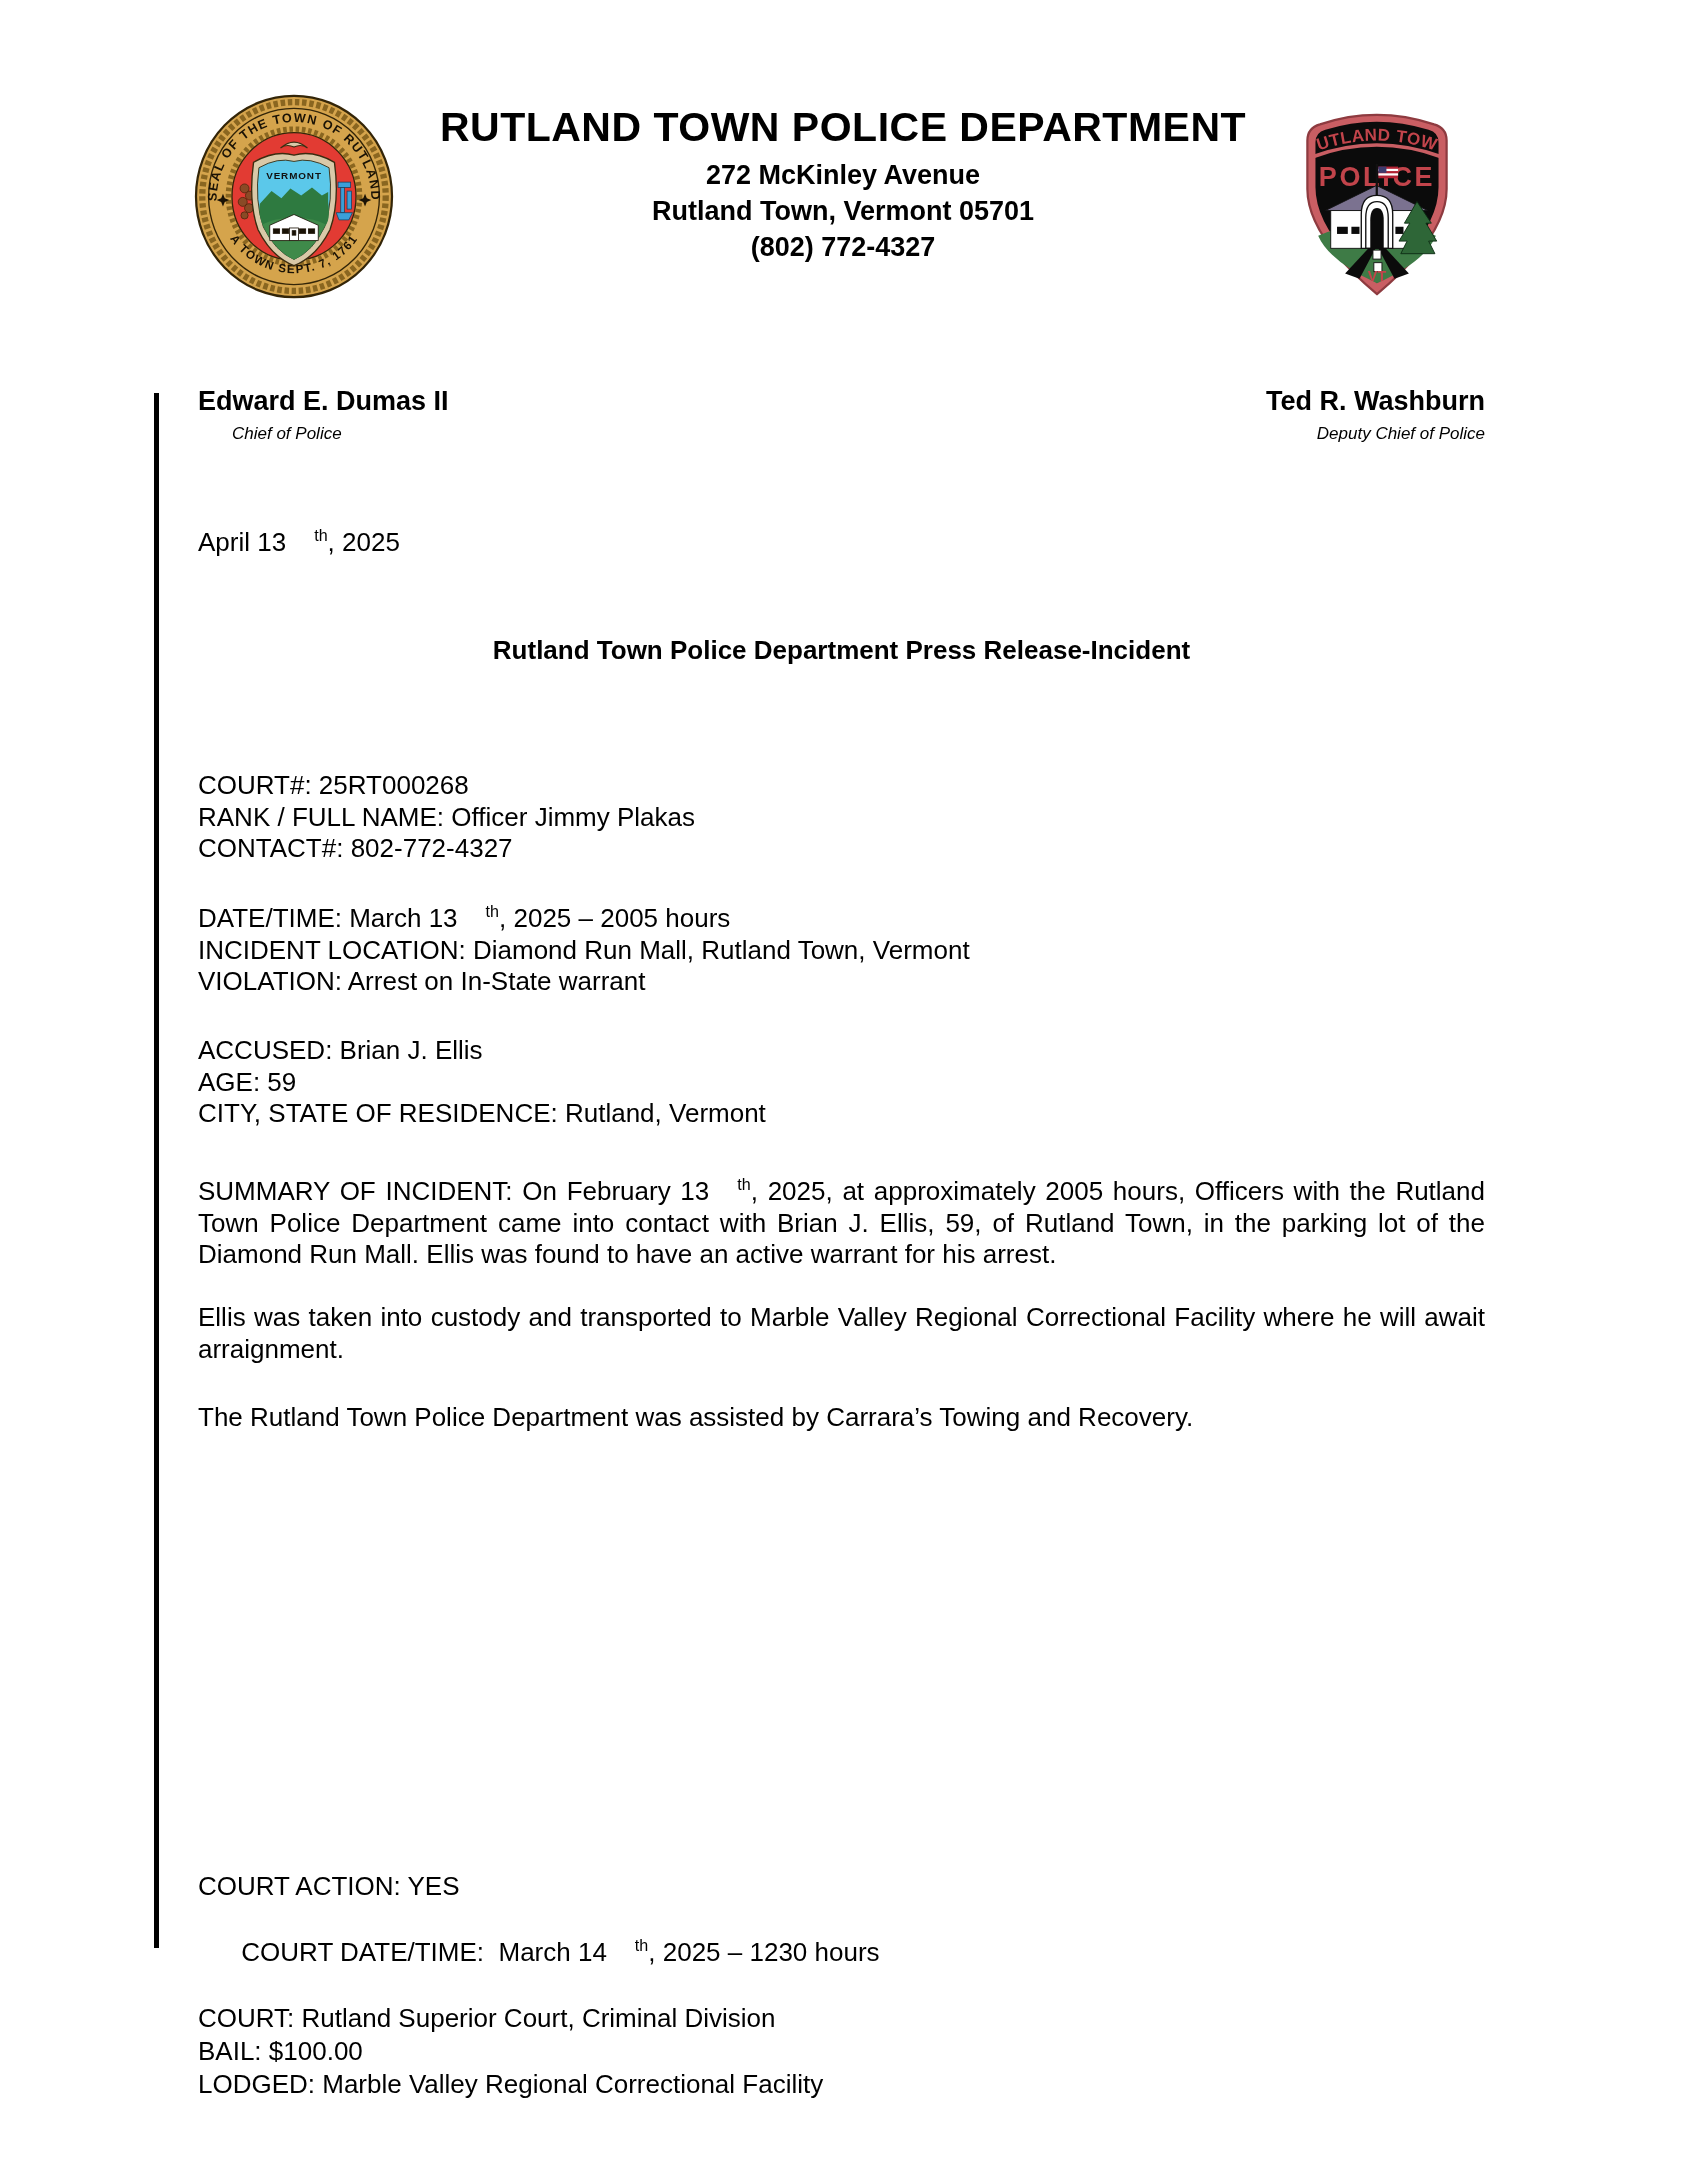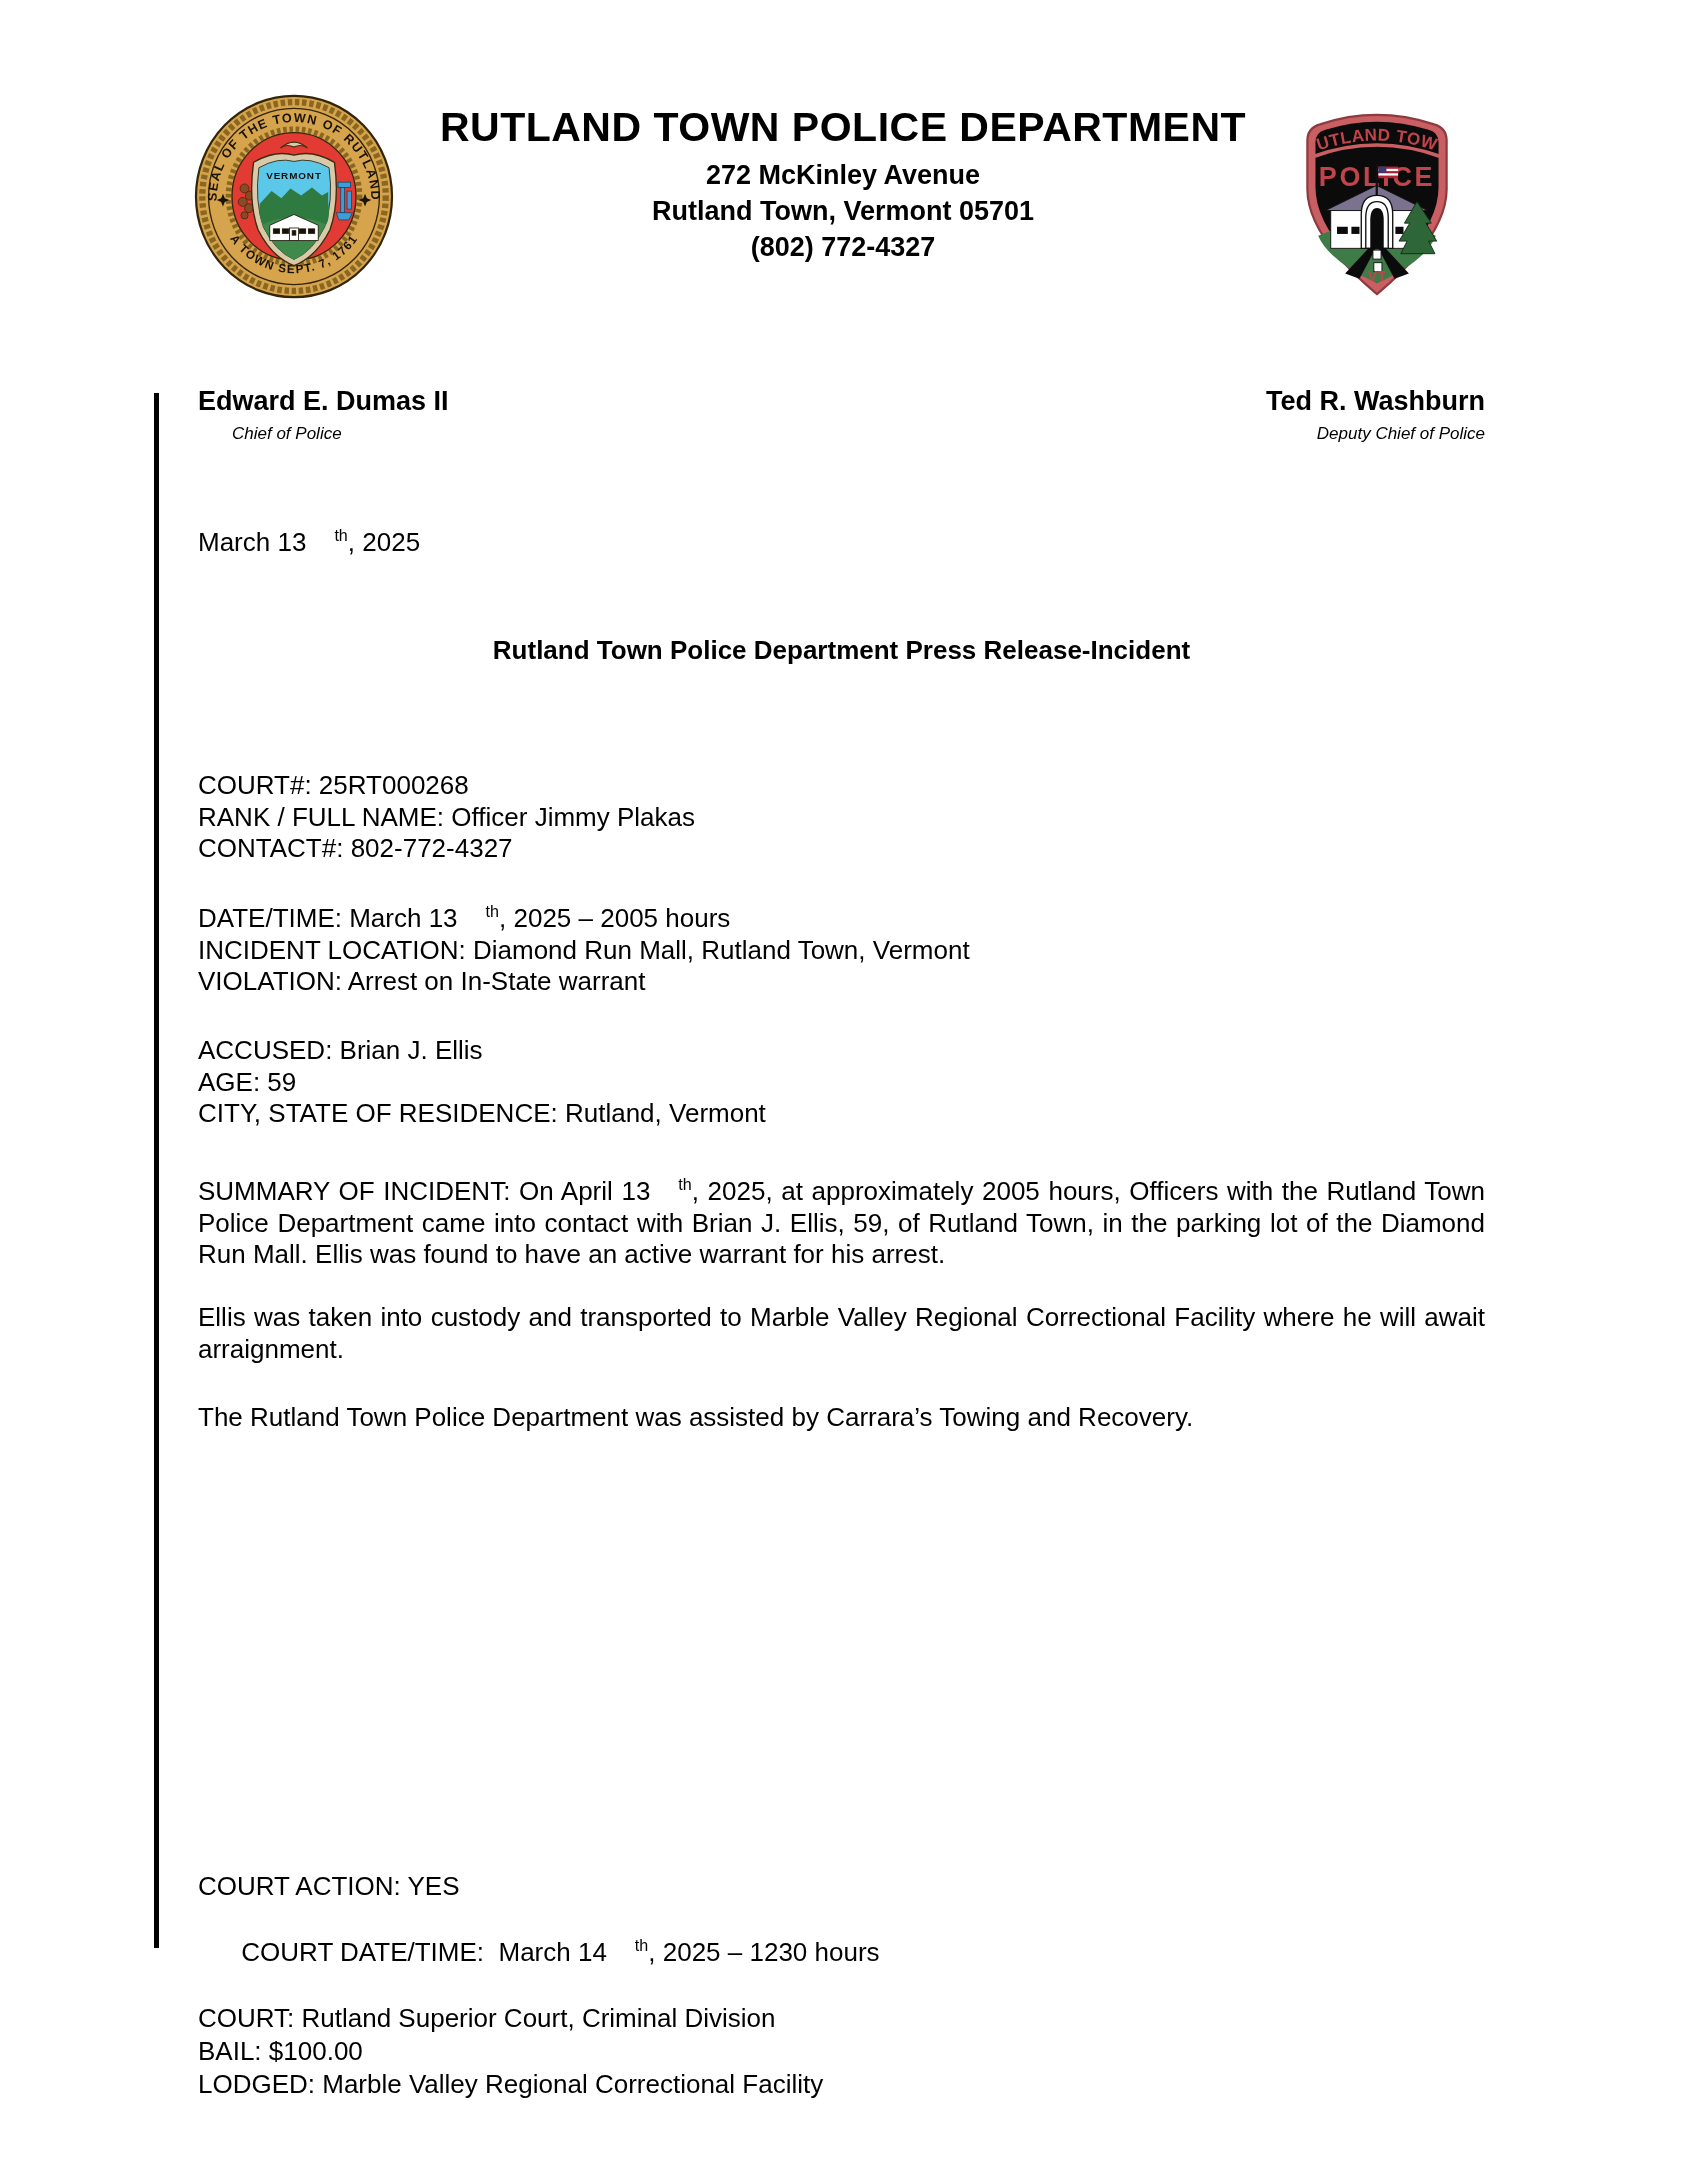--- a/index.html
+++ b/index.html
@@ -125,21 +125,21 @@
   </svg>
 
   <div class="abs vrule" style="left:154px; top:393px; width:4.5px; height:1555px;"></div>
 
   <div class="abs name-line" style="left:198px; top:386px;">Edward E. Dumas II</div>
   <div class="abs role-line" style="left:232px; top:424px;">Chief of Police</div>
   <div class="abs name-line" style="right:198px; top:386px; ">Ted R. Washburn</div>
   <div class="abs role-line" style="right:198px; top:424px; text-align:left;">Deputy Chief of Police</div>
 
   <div class="abs body-text" style="left:198px; top:527px;">
-    <span>March 13</span><sup class="ss">th</sup><span>, 2025</span>
+    <span>April 13</span><sup class="ss">th</sup><span>, 2025</span>
   </div>
 
   <div class="abs release-title" style="left:0; top:635px; width:1683px;">Rutland Town Police Department Press Release-Incident</div>
 
   <div class="abs body-text" style="left:198px; top:770px;">
     <div>COURT#: 25RT000268</div>
     <div>RANK / FULL NAME: Officer Jimmy Plakas</div>
     <div>CONTACT#: 802-772-4327</div>
   </div>
 
@@ -151,21 +151,21 @@
     <div>VIOLATION: Arrest on In-State warrant</div>
   </div>
 
   <div class="abs body-text" style="left:198px; top:1035px;">
     <div>ACCUSED: Brian J. Ellis</div>
     <div>AGE: 59</div>
     <div>CITY, STATE OF RESIDENCE: Rutland, Vermont</div>
   </div>
 
   <div class="abs body-text just" style="left:198px; top:1176px; width:1287px;">
-    <span>SUMMARY OF INCIDENT: On April 13</span><sup class="ss">th</sup><span>, 2025, at approximately 2005 hours, Officers with the Rutland Town Police Department came into contact with Brian J. Ellis, 59, of Rutland Town, in the parking lot of the Diamond Run Mall. Ellis was found to have an active warrant for his arrest.</span>
+    <span>SUMMARY OF INCIDENT: On February 13</span><sup class="ss">th</sup><span>, 2025, at approximately 2005 hours, Officers with the Rutland Town Police Department came into contact with Brian J. Ellis, 59, of Rutland Town, in the parking lot of the Diamond Run Mall. Ellis was found to have an active warrant for his arrest.</span>
   </div>
   <div class="abs body-text" style="left:198px; top:1402px; width:1287px;">The Rutland Town Police Department was assisted by Carrara’s Towing and Recovery.</div>
   <div class="abs body-text just" style="left:198px; top:1302px; width:1287px;">Ellis was taken into custody and transported to Marble Valley Regional Correctional Facility where he will await arraignment.</div>
 
   <div class="abs court-block" style="left:198px; top:1870px;">
     <div>COURT ACTION: YES</div>
     <div class="prewrap">
       <span>COURT DATE/TIME:  March 14</span><sup class="ss">th</sup><span>, 2025 – 1230 hours</span>
     </div>
     <div>COURT: Rutland Superior Court, Criminal Division</div>

